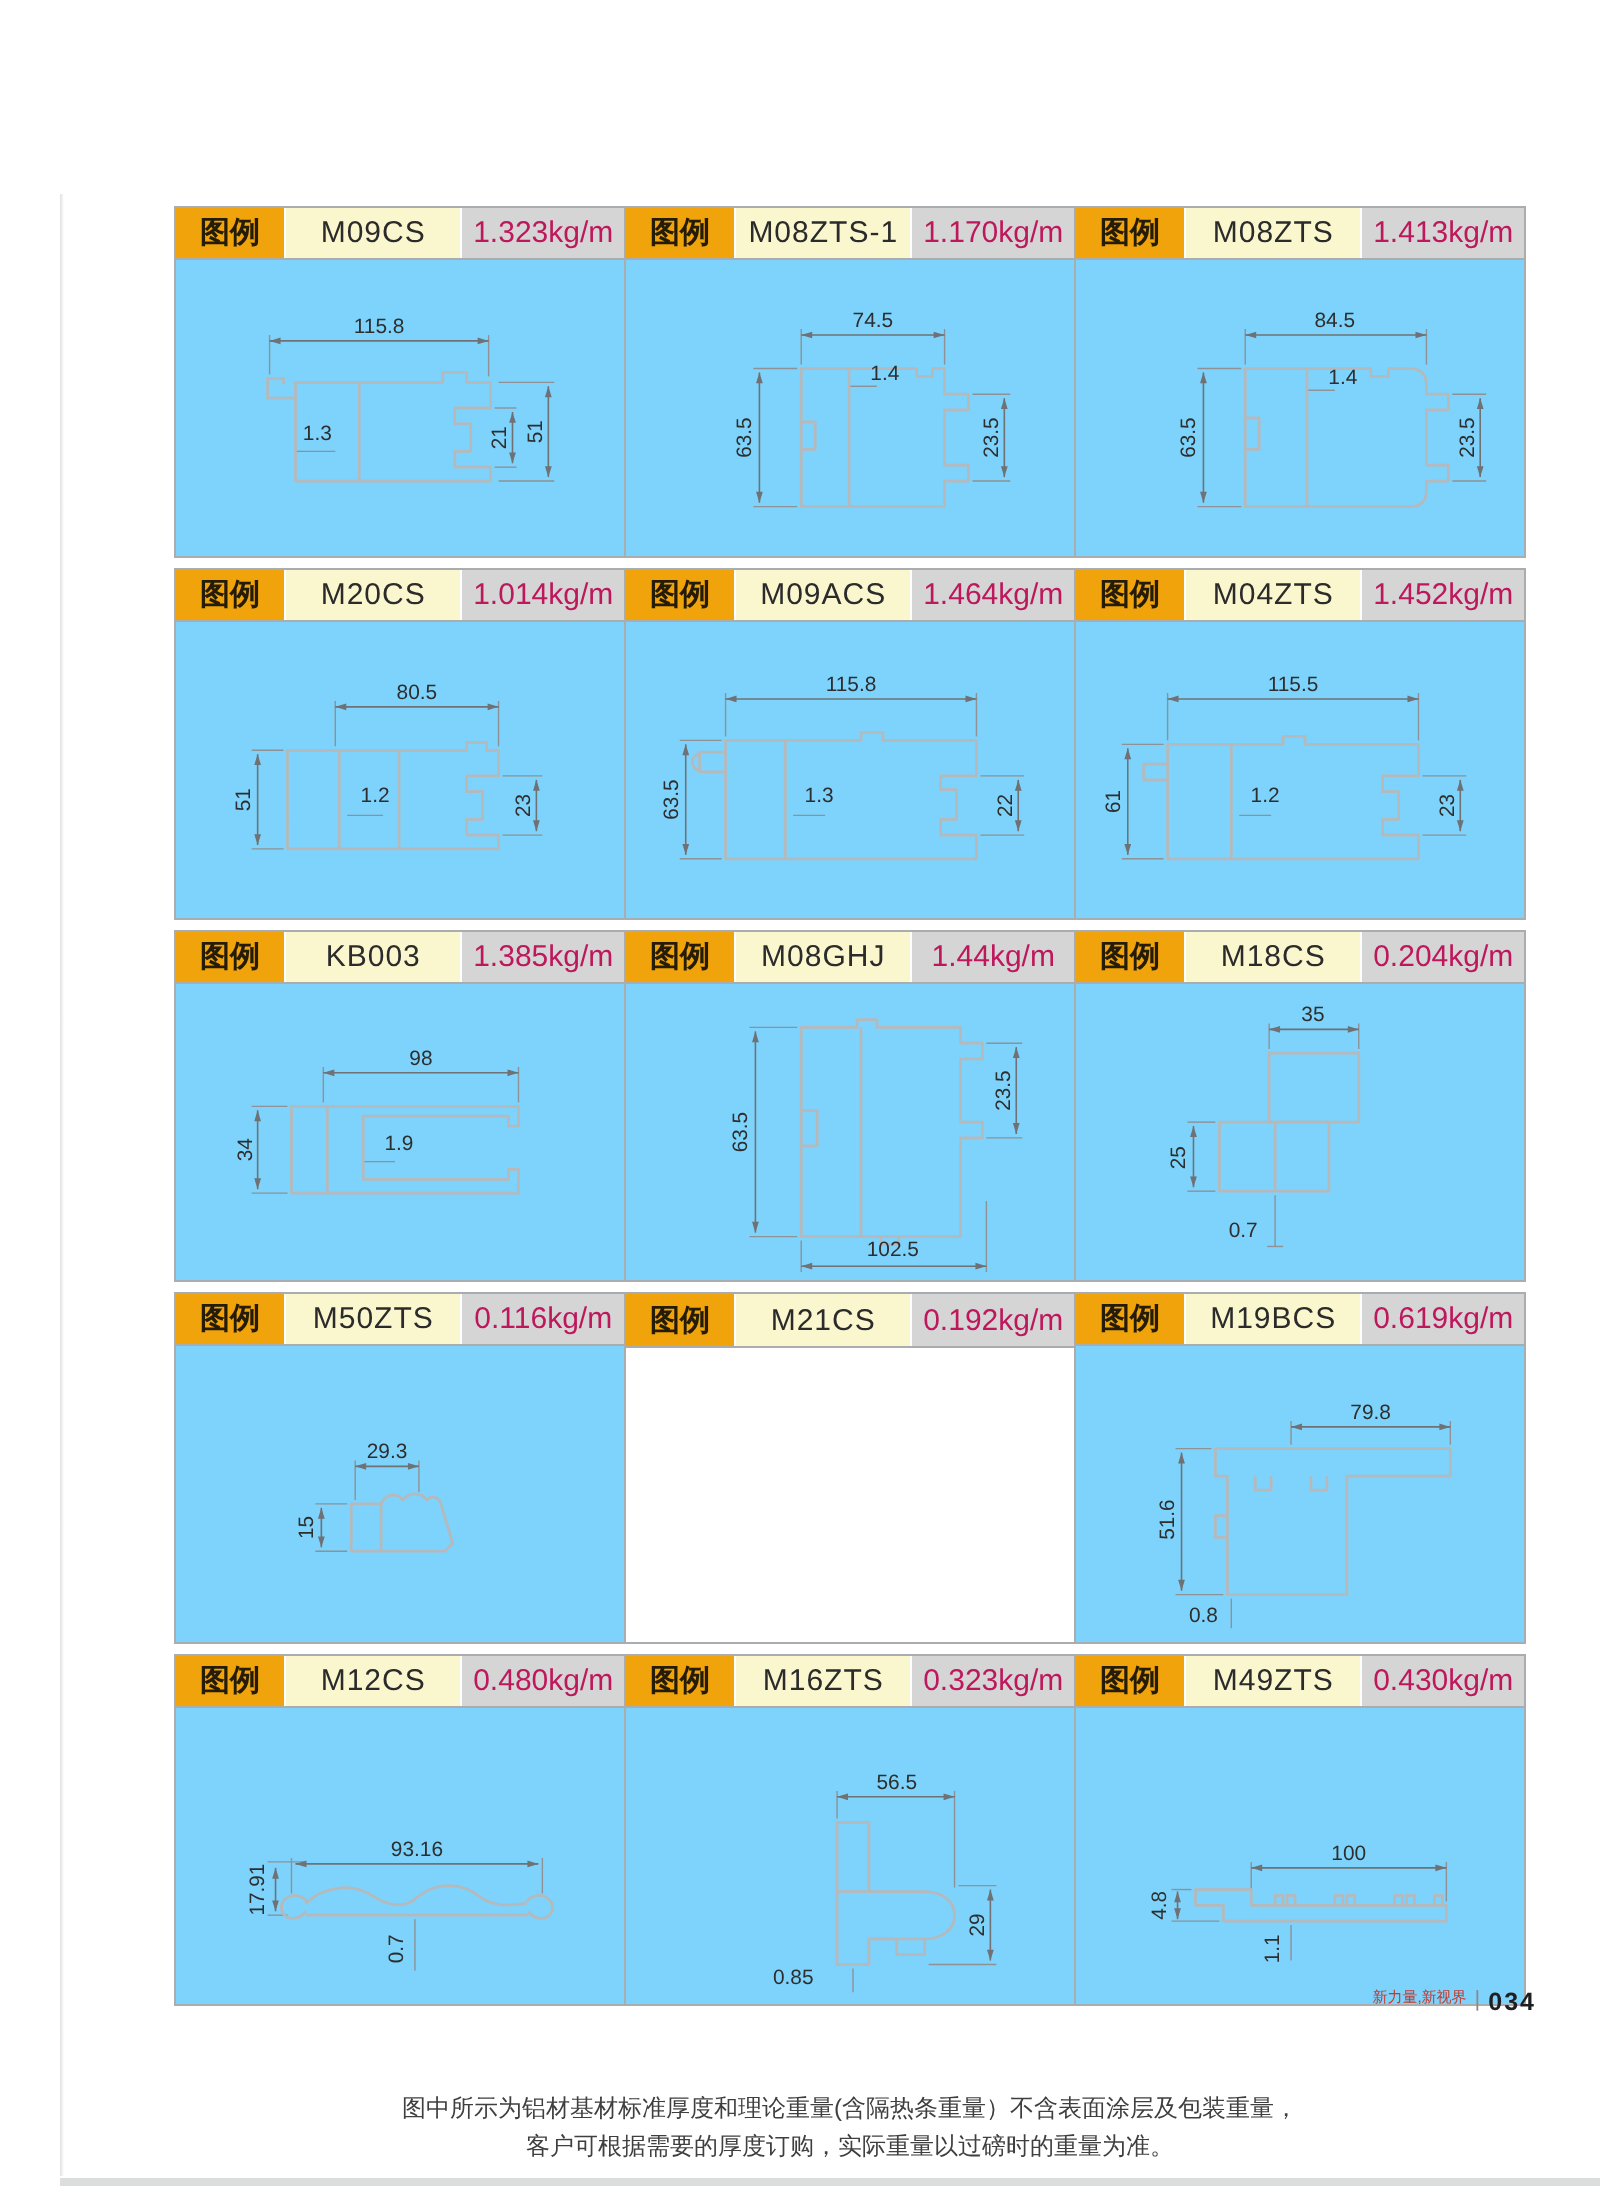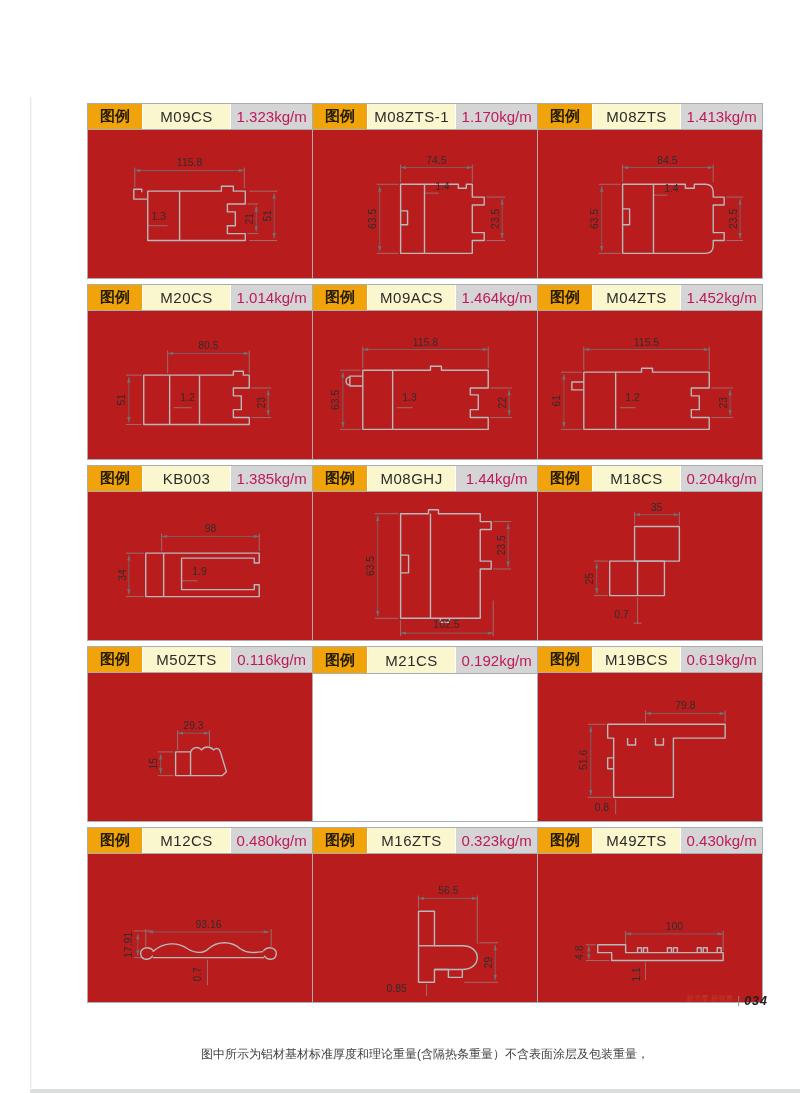--- a/index.html
+++ b/index.html
@@ -8,33 +8,33 @@
         font-family:"Liberation Sans",sans-serif;margin-left:30px;}
   .grid{position:absolute;left:57px;top:103px;width:676px;display:flex;flex-direction:column;gap:5px;}
   .group{display:flex;height:176px;box-sizing:border-box;border:1px solid #aaadb0;background:#fff;}
   .col{flex:1;display:flex;flex-direction:column;min-width:0;}
   .col + .col{border-left:1px solid #aaadb0;}
   .hdr{display:flex;height:26px;border-bottom:1px solid #aaadb0;background:#fff;gap:1px;}
   .hdr > div{display:flex;align-items:center;justify-content:center;font-size:15px;white-space:nowrap;}
   .h-legend{width:54px;background:var(--orange,#F0A30A);font-weight:bold;color:#241c07;}
   .h-code{flex:1.08;background:var(--paleyellow,#FAF6CE);color:#2b2b2b;letter-spacing:.5px;}
   .h-weight{flex:1;background:var(--gray,#D5D5D5);color:#be185d;}
-  .draw{height:148px;background:#b91c1c;}
+  .draw{height:148px;background:#7dd3fc;}
   .draw svg{display:block;width:100%;height:148px;}
   .pf{fill:none;stroke:#b5b9bb;stroke-width:1.4;stroke-linejoin:round;}
   .xl{stroke:#8f9194;stroke-width:.7;}
   .dl{stroke:#6f7174;stroke-width:.8;}
   .ar{fill:#6f7174;stroke:none;}
   .dt{font-size:10.5px;fill:#2e2e2e;text-anchor:middle;font-family:"Liberation Sans",sans-serif;}
   .note{position:absolute;top:1045px;left:57px;width:676px;text-align:center;
         font-size:12px;color:#3f3f3f;line-height:1.55;}
   .pagefoot{position:absolute;top:994px;right:62px;display:flex;align-items:flex-start;gap:4px;}
   .brand{color:#c23b2e;font-size:7.5px;}
   .pdiv{color:#8a8a8a;font-size:11px;}
-  .pnum{font-size:12.5px;font-weight:bold;color:#1f1f1f;letter-spacing:1px;font-style:italic;}
+  .pnum{font-size:12.5px;font-weight:bold;color:#1f1f1f;letter-spacing:1px;}
   .edge-left{position:absolute;left:0;top:97px;bottom:5px;width:2px;
              background:linear-gradient(to right,#dfe0e1,rgba(255,255,255,0));}
   .edge-bottom{position:absolute;left:0;right:0;bottom:0;height:4px;background:#dcdddd;}
 </style>
 </head>
 <body>
 
 <div class="page">
   <div class="grid" id="grid">
       <div class="group">
@@ -489,20 +489,21 @@
               <text class="dt" x="45" y="100" transform="rotate(-90 45 100)">4.8</text>
               <text class="dt" x="102" y="122" transform="rotate(-90 102 122)">1.1</text>
             </svg>
           </div>
         </div>
       </div>
     </div>
 
   <div class="note">
     <div>图中所示为铝材基材标准厚度和理论重量(含隔热条重量）不含表面涂层及包装重量，</div>
+    <div>客户可根据需要的厚度订购，实际重量以过磅时的重量为准。</div>
   </div>
 
   <div class="pagefoot">
     <span class="brand">新力量,新视界</span>
     <span class="pdiv">|</span>
     <span class="pnum">034</span>
   </div>
 
   <div class="edge-left"></div>
   <div class="edge-bottom"></div>

